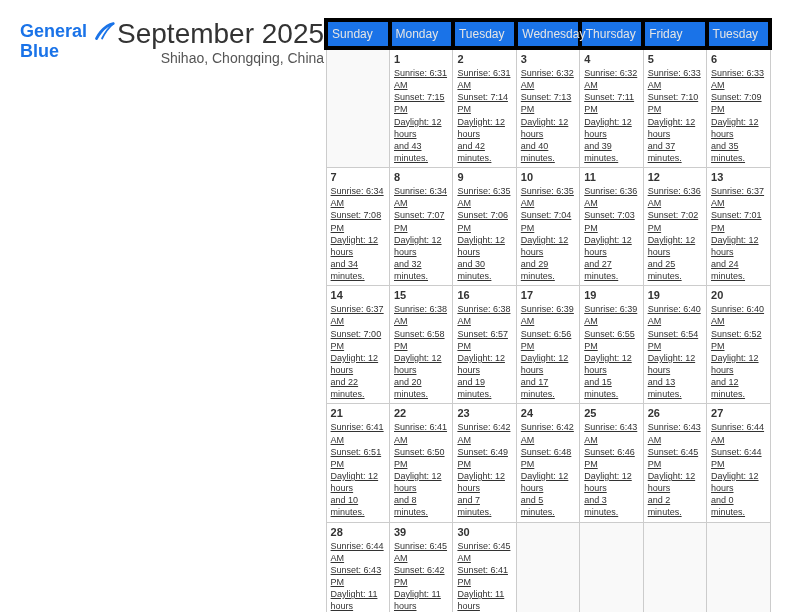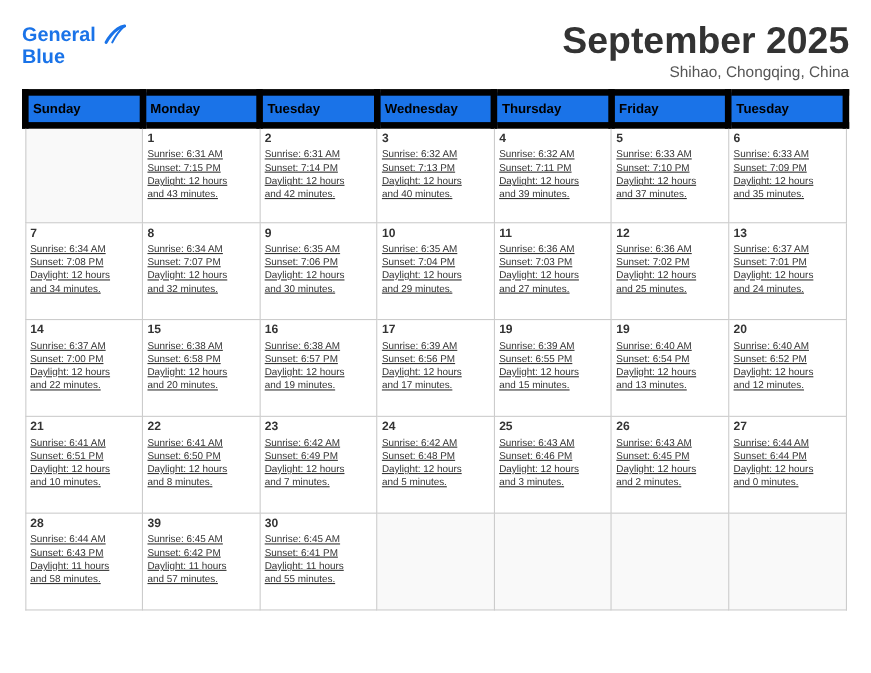--- a/index.html
+++ b/index.html
@@ -8,21 +8,21 @@
       background: #fff;
       width: 792px;
       height: 612px;
       overflow: hidden;
     }
     .page {
       width: 792px;
       height: 436px;
       padding: 18px 20px 12px 20px;
       display: flex;
-      flex-direction: column;
+      flex-direction: row;
     }
     .header {
       display: flex;
       justify-content: space-between;
       align-items: flex-start;
       margin-bottom: 8px;
     }
     .logo {
       display: flex;
       align-items: center;
@@ -39,43 +39,43 @@
     }
     .logo-icon {
       width: 28px;
       height: 28px;
       margin-left: 2px;
     }
     .title-block {
       text-align: right;
     }
     .month-title {
-      font-size: 34px;
-      font-weight: bold;
+      font-size: 28px;
+      font-weight: normal;
       color: #333;
     }
     .location-title {
       font-size: 14px;
       color: #555;
     }
     .calendar {
       flex: 1;
       border: 1px solid #ccc;
       border-collapse: collapse;
       width: 100%;
       table-layout: fixed;
     }
     .calendar th {
       background-color: #1a73e8;
-      color: #000000;
+      color: #e5e5e5;
       font-size: 12px;
-      font-weight: bold;
+      font-weight: normal;
       padding: 5px 4px;
       text-align: left;
-      border: 6px solid #000000;
+      border: 4px solid #000000;
     }
     .calendar td {
       border: 1px solid #ccc;
       vertical-align: top;
       padding: 3px 4px;
       font-size: 9.5px;
       color: #333;
       height: 88px;
     }
     .day-number {

